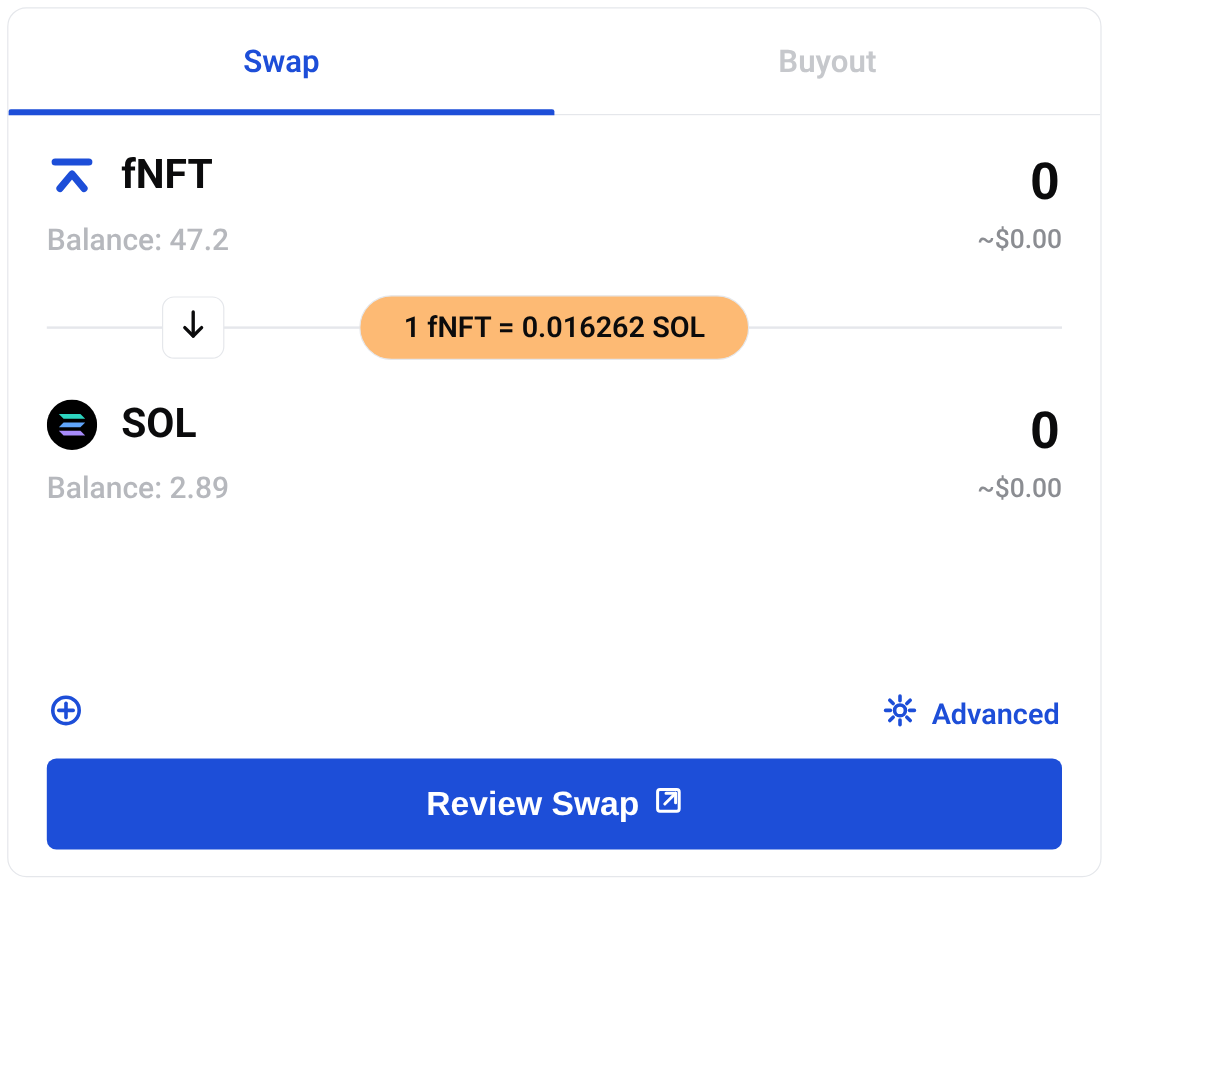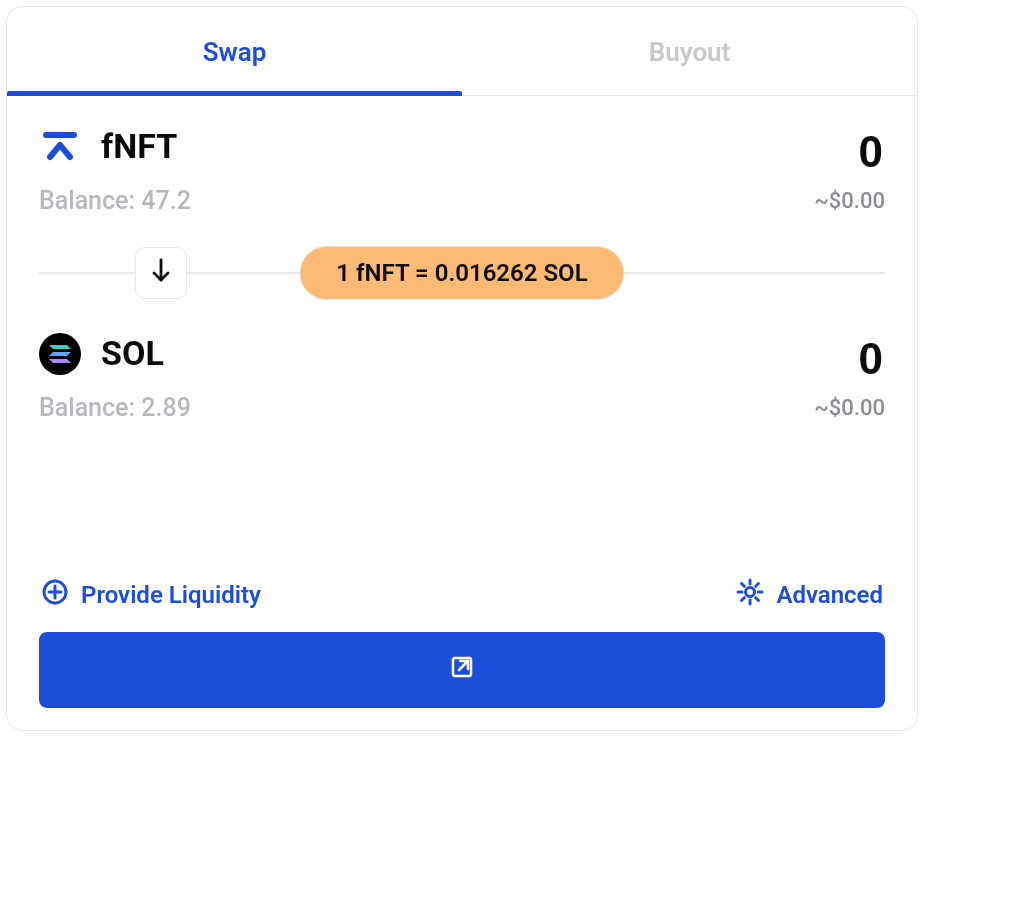--- a/index.html
+++ b/index.html
@@ -228,21 +228,20 @@
 
     <div class="links-row">
       <div class="link-btn">
         <span>
           <svg width="28" height="28" viewBox="0 0 28 28">
             <circle cx="14" cy="14" r="11" fill="none" stroke="#1d4ed8" stroke-width="3"></circle>
             <line x1="14" y1="8" x2="14" y2="20" stroke="#1d4ed8" stroke-width="3" stroke-linecap="round"></line>
             <line x1="8" y1="14" x2="20" y2="14" stroke="#1d4ed8" stroke-width="3" stroke-linecap="round"></line>
           </svg>
         </span>
-        <span>Provide Liquidity</span>
       </div>
       <div class="link-btn">
         <span>
           <svg width="28" height="28" viewBox="0 0 28 28">
             <circle cx="14" cy="14" r="4.5" fill="none" stroke="#1d4ed8" stroke-width="3"></circle>
             <g stroke="#1d4ed8" stroke-width="3" stroke-linecap="round">
               <line x1="14" y1="2" x2="14" y2="6"></line>
               <line x1="14" y1="22" x2="14" y2="26"></line>
               <line x1="2" y1="14" x2="6" y2="14"></line>
               <line x1="22" y1="14" x2="26" y2="14"></line>
@@ -251,20 +250,21 @@
               <line x1="22.5" y1="5.5" x2="19.7" y2="8.3"></line>
               <line x1="8.3" y1="19.7" x2="5.5" y2="22.5"></line>
             </g>
           </svg>
         </span>
         <span>Advanced</span>
       </div>
     </div>
 
     <button class="review-btn">
+      <span>Review Swap</span>
       <span>
         <svg width="24" height="24" viewBox="0 0 24 24">
           <rect x="3" y="3" width="18" height="18" rx="2" fill="none" stroke="#fff" stroke-width="2.5"></rect>
           <polyline points="10,6 18,6 18,14" fill="none" stroke="#fff" stroke-width="2.5" stroke-linecap="round" stroke-linejoin="round"></polyline>
           <line x1="18" y1="6" x2="9" y2="15" stroke="#fff" stroke-width="2.5" stroke-linecap="round"></line>
         </svg>
       </span>
     </button>
 
   </div>

